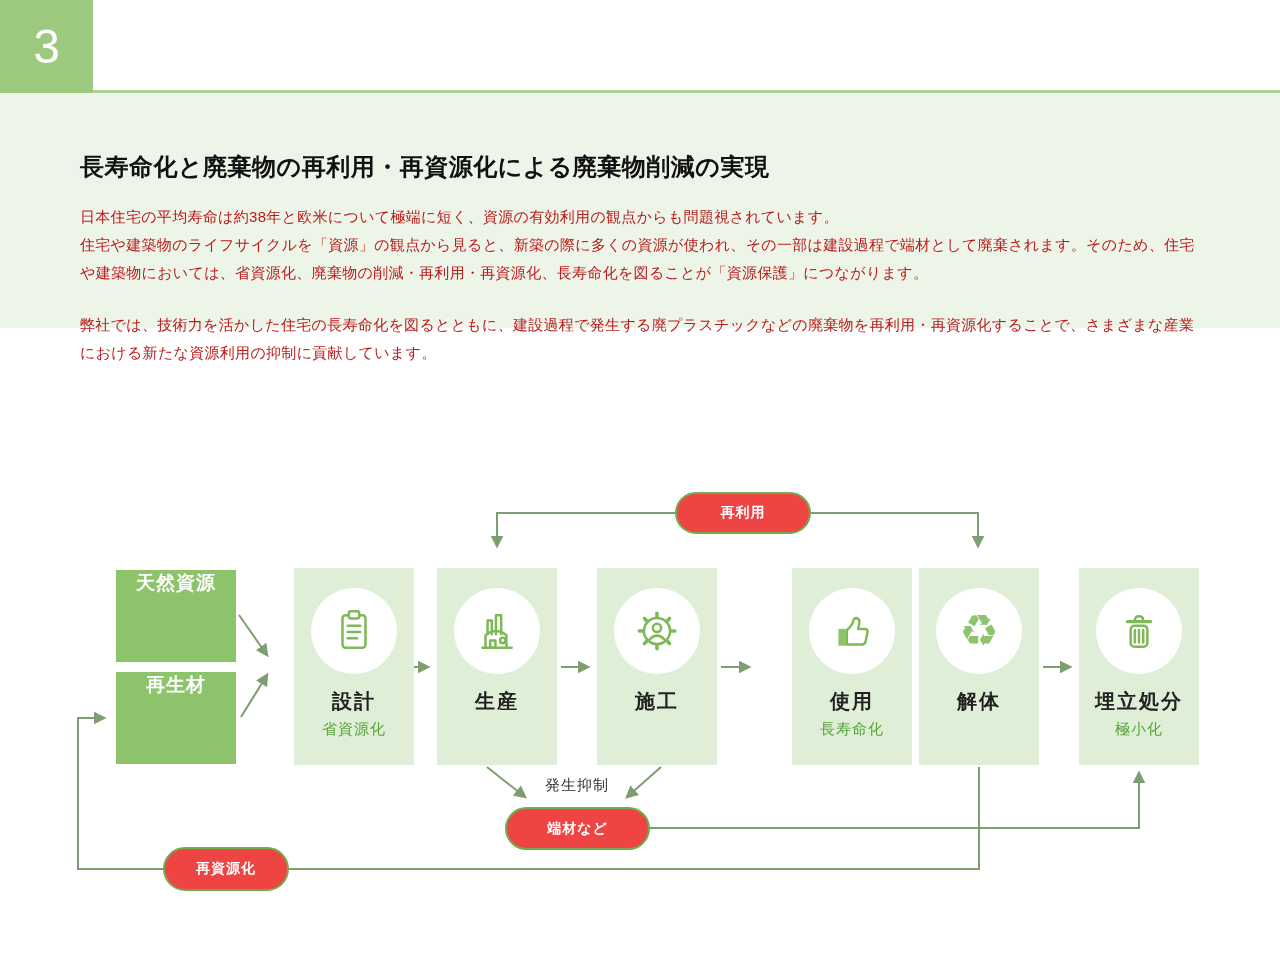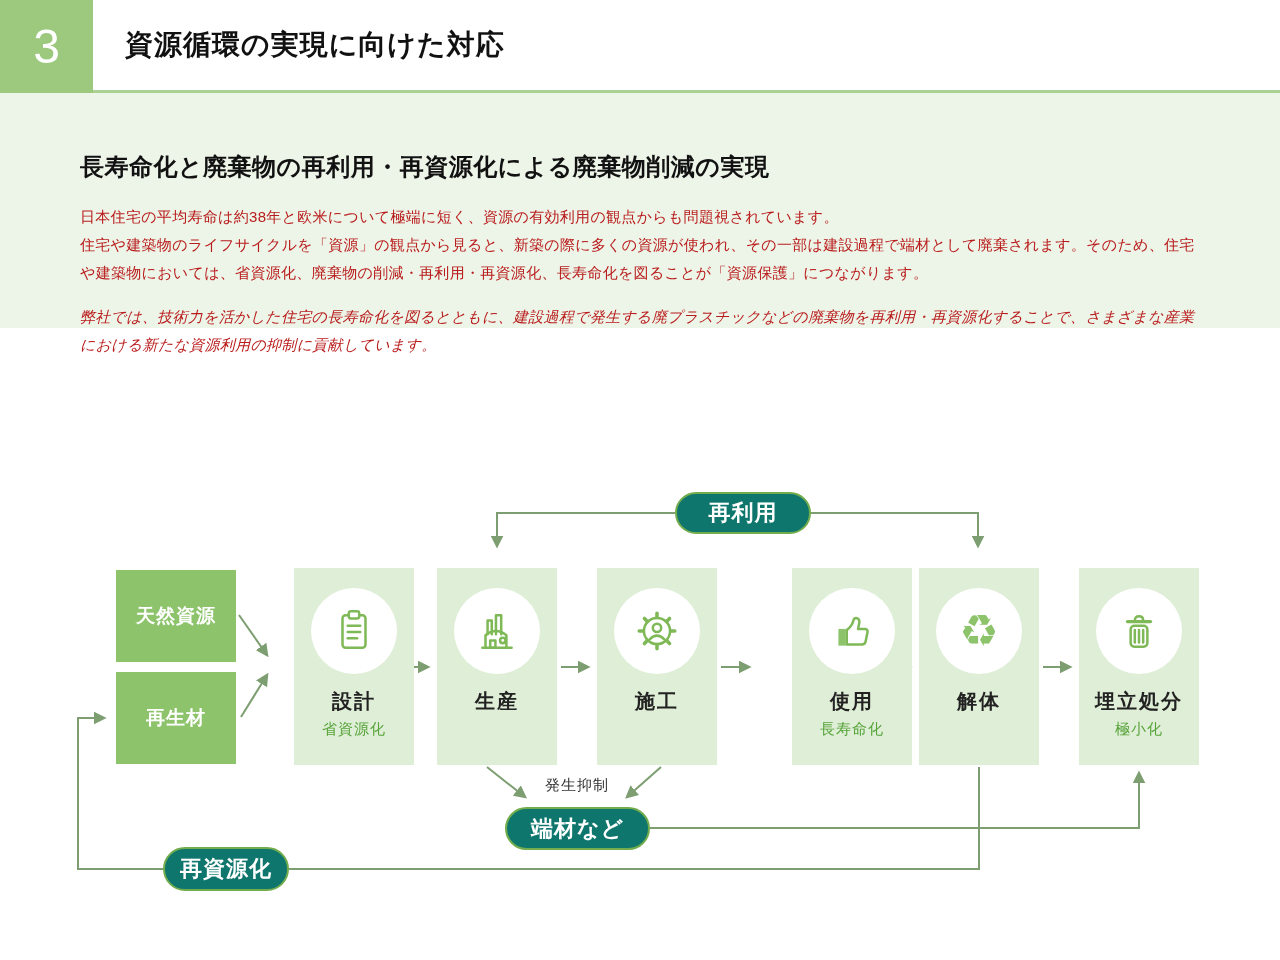--- a/index.html
+++ b/index.html
@@ -37,29 +37,29 @@
   .intro-heading{
     position:absolute;left:80px;top:58px;
     font-size:24px;font-weight:bold;color:#111111;letter-spacing:0.5px;
   }
   .intro-p{
     position:absolute;left:80px;width:1125px;
     font-size:15px;line-height:28px;color:#b91c1c;
     white-space:pre-line;letter-spacing:0.3px;
   }
   .intro-p1{top:110px;}
-  .intro-p2{top:210px;font-style:italic;}
+  .intro-p2{top:218px;}
 
   
   .connector-svg{position:absolute;left:0;top:428px;width:1280px;height:532px;z-index:1;}
 
   .src-box{
     position:absolute;left:116px;width:120px;height:92px;
     background:#8cc36b;color:#ffffff;font-weight:bold;font-size:19px;
-    display:flex;align-items:center;justify-content:center;
+    display:flex;align-items:flex-start;justify-content:center;
     letter-spacing:1px;z-index:2;
   }
   .src-natural{top:570px;}
   .src-recycled{top:672px;}
 
   .stage{
     position:absolute;top:568px;width:120px;height:197px;
     background:#dfeed6;z-index:2;
     display:flex;flex-direction:column;align-items:center;
   }
@@ -76,43 +76,42 @@
   .stage-title{
     margin-top:14px;font-size:20px;font-weight:bold;color:#222222;letter-spacing:2px;
   }
   .stage-sub{
     margin-top:5px;font-size:15px;color:#55a339;letter-spacing:1px;
   }
   .glyph-icon{font-size:44px;color:#8cc36b;line-height:1;}
 
   .pill{
     position:absolute;z-index:3;
-    background:#0f766e;border:2px solid #72ac4c;border-radius:24px;
-    color:#ffffff;font-weight:bold;font-size:22px;letter-spacing:1px;
+    background:#ef4444;border:2px solid #72ac4c;border-radius:24px;
+    color:#ffffff;font-weight:bold;font-size:14px;letter-spacing:1px;
     display:flex;align-items:center;justify-content:center;box-sizing:border-box;
   }
   .pill-reuse{left:675px;top:492px;width:136px;height:42px;}
   .pill-offcuts{left:505px;top:807px;width:145px;height:43px;}
   .pill-recycle{left:163px;top:847px;width:126px;height:44px;}
 
   .float-label{
     position:absolute;left:577px;top:776px;transform:translateX(-50%);
     font-size:15px;color:#333333;z-index:3;letter-spacing:1px;white-space:nowrap;
   }
 </style>
 </head>
 <body>
 
 <div class="canvas">
 
   <div class="header-band"></div>
   <div class="num-box">
     <span>3</span>
   </div>
-  <div class="page-title">資源循環の実現に向けた対応</div>
 
   <div class="intro-band">
     <div class="intro-heading">長寿命化と廃棄物の再利用・再資源化による廃棄物削減の実現</div>
     <div class="intro-p intro-p1">日本住宅の平均寿命は約38年と欧米について極端に短く、資源の有効利用の観点からも問題視されています。
 住宅や建築物のライフサイクルを「資源」の観点から見ると、新築の際に多くの資源が使われ、その一部は建設過程で端材として廃棄されます。そのため、住宅や建築物においては、省資源化、廃棄物の削減・再利用・再資源化、長寿命化を図ることが「資源保護」につながります。</div>
     <div class="intro-p intro-p2">弊社では、技術力を活かした住宅の長寿命化を図るとともに、建設過程で発生する廃プラスチックなどの廃棄物を再利用・再資源化することで、さまざまな産業における新たな資源利用の抑制に貢献しています。</div>
   </div>
 
   <svg class="connector-svg" viewBox="0 0 1280 532" xmlns="http://www.w3.org/2000/svg">
     <defs>

